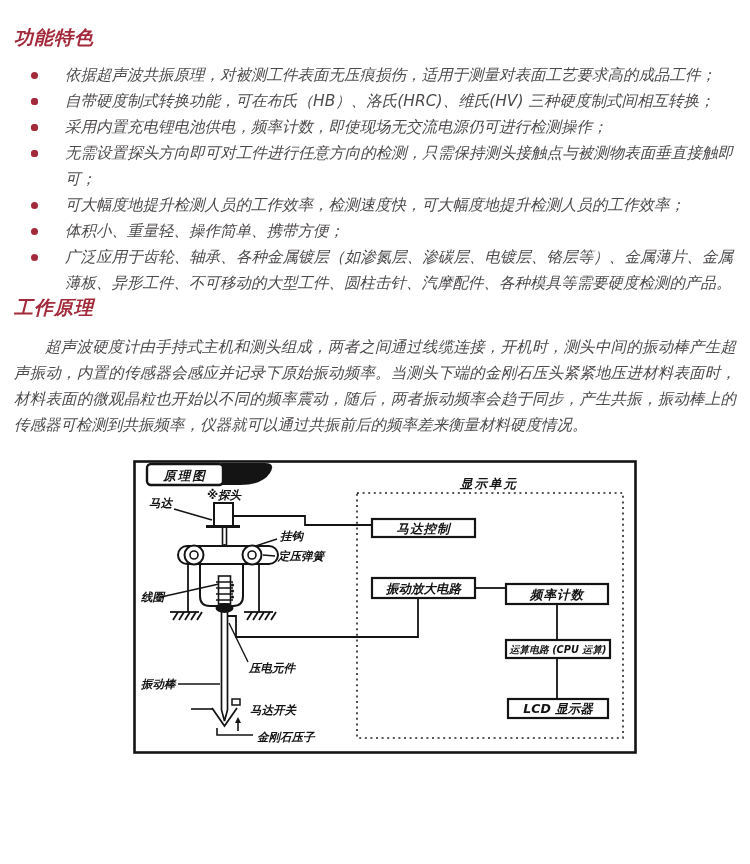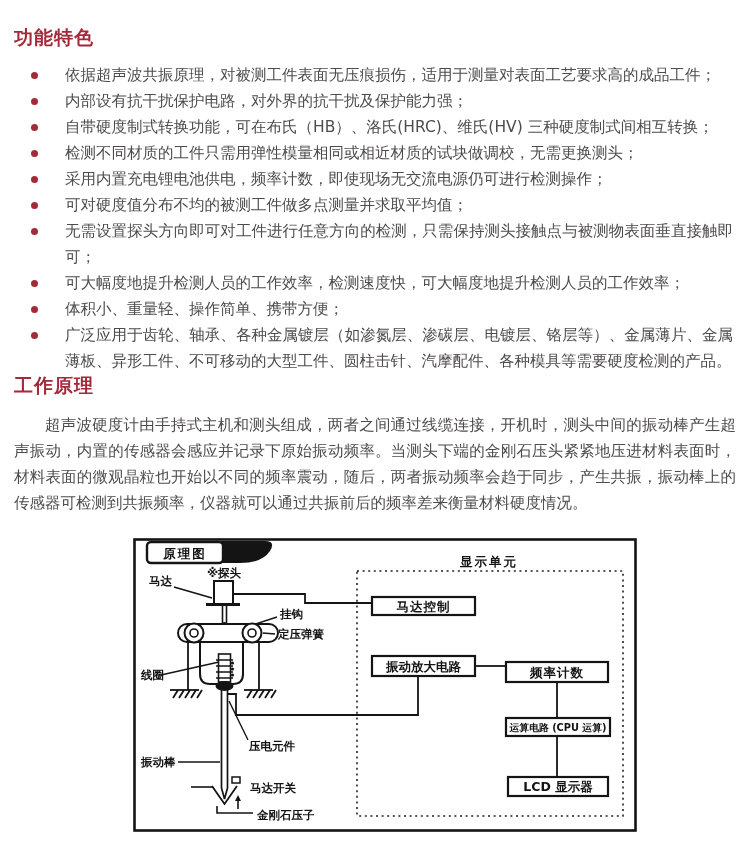--- a/index.html
+++ b/index.html
@@ -3,21 +3,21 @@
 <meta charset="utf-8">
 <style>
   html,body{margin:0;padding:0;}
   body{
     width:750px;height:864px;
     background:#ffffff;
     font-family:"DejaVu Sans","Liberation Sans",sans-serif;
     color:#4e4b4b;
     overflow:hidden;
   }
-  .page{padding:26px 13px 0 14px;}
+  .page{padding:26px 13px 0 14px;font-style:italic;}
   h2.sec-title{
     margin:0;
     font-size:19px;line-height:22px;
     font-weight:700;
     color:#a32a3a;
     letter-spacing:1px;
   }
   ul.features{
     list-style:none;
     margin:14px 4px 0 0;padding:0;
@@ -60,25 +60,25 @@
 </style>
 </head>
 <body>
 
 <div class="page">
 
   <h2 class="sec-title">功能特色</h2>
 
   <ul class="features">
     <li><span class="dot"></span><span>依据超声波共振原理，对被测工件表面无压痕损伤，适用于测量对表面工艺要求高的成品工件；</span></li>
-    <li><span class="dot"></span><span>内部设有抗干扰保护电路，对外界的抗干扰及保护能力强；</span></li>
+    <li><span class="dot"></span></li>
     <li><span class="dot"></span><span>自带硬度制式转换功能，可在布氏（HB）、洛氏(HRC)、维氏(HV) 三种硬度制式间相互转换；</span></li>
-    <li><span class="dot"></span><span>检测不同材质的工件只需用弹性模量相同或相近材质的试块做调校，无需更换测头；</span></li>
+    <li><span class="dot"></span></li>
     <li><span class="dot"></span><span>采用内置充电锂电池供电，频率计数，即使现场无交流电源仍可进行检测操作；</span></li>
-    <li><span class="dot"></span><span>可对硬度值分布不均的被测工件做多点测量并求取平均值；</span></li>
+    <li><span class="dot"></span></li>
     <li><span class="dot"></span><span>无需设置探头方向即可对工件进行任意方向的检测，只需保持测头接触点与被测物表面垂直接触即可；</span></li>
     <li><span class="dot"></span><span>可大幅度地提升检测人员的工作效率，检测速度快，可大幅度地提升检测人员的工作效率；</span></li>
     <li><span class="dot"></span><span>体积小、重量轻、操作简单、携带方便；</span></li>
     <li><span class="dot"></span><span>广泛应用于齿轮、轴承、各种金属镀层（如渗氮层、渗碳层、电镀层、铬层等）、金属薄片、金属薄板、异形工件、不可移动的大型工件、圆柱击针、汽摩配件、各种模具等需要硬度检测的产品。</span></li>
   </ul>
 
   <h2 class="sec-title principle-head">工作原理</h2>
 
   <p class="principle-text">超声波硬度计由手持式主机和测头组成，两者之间通过线缆连接，开机时，测头中间的振动棒产生超声振动，内置的传感器会感应并记录下原始振动频率。当测头下端的金刚石压头紧紧地压进材料表面时，材料表面的微观晶粒也开始以不同的频率震动，随后，两者振动频率会趋于同步，产生共振，振动棒上的传感器可检测到共振频率，仪器就可以通过共振前后的频率差来衡量材料硬度情况。</p>
 

